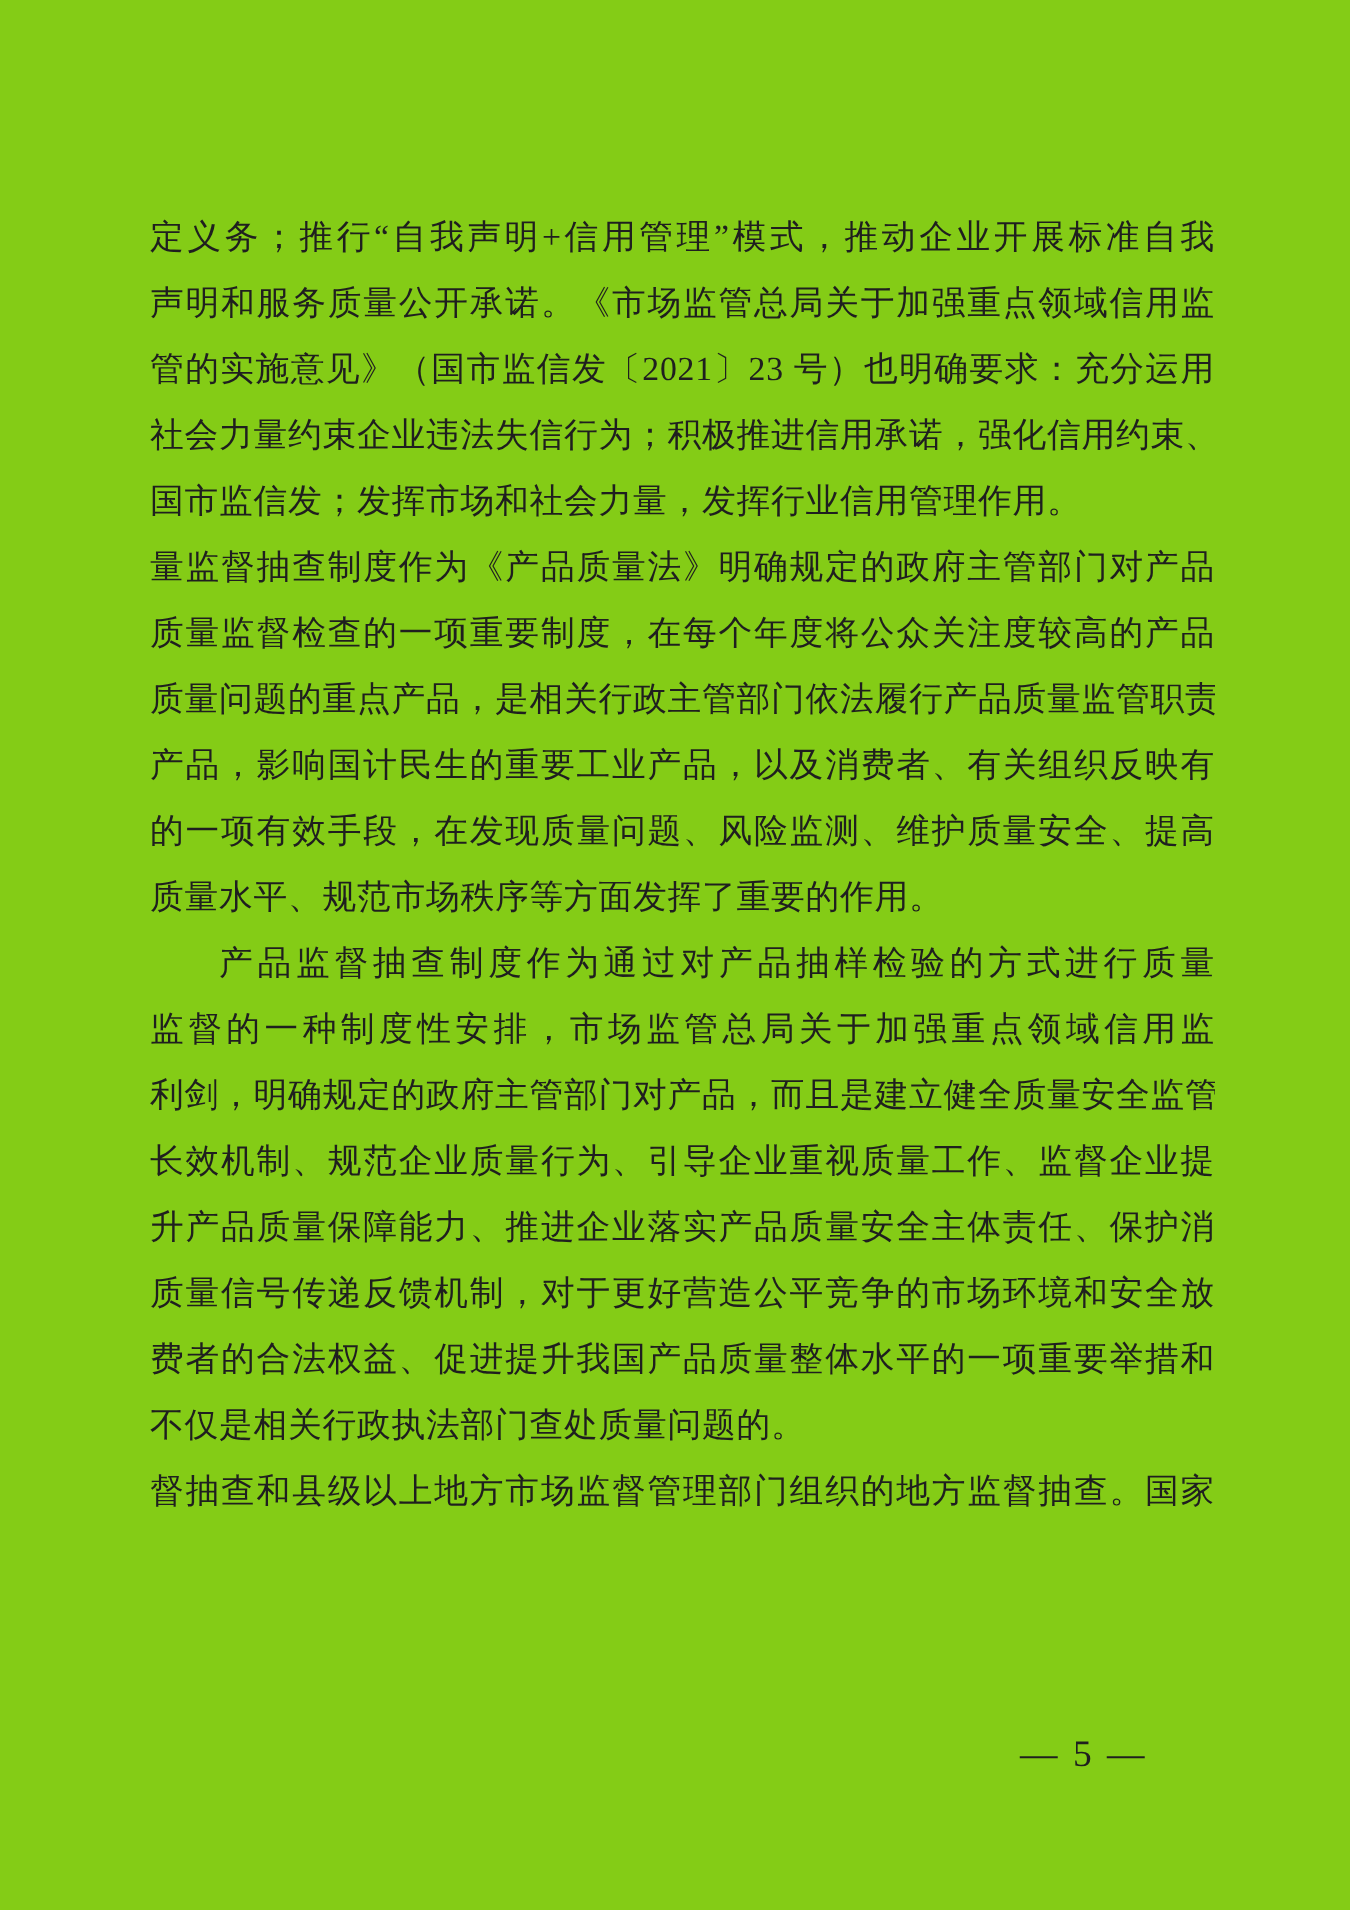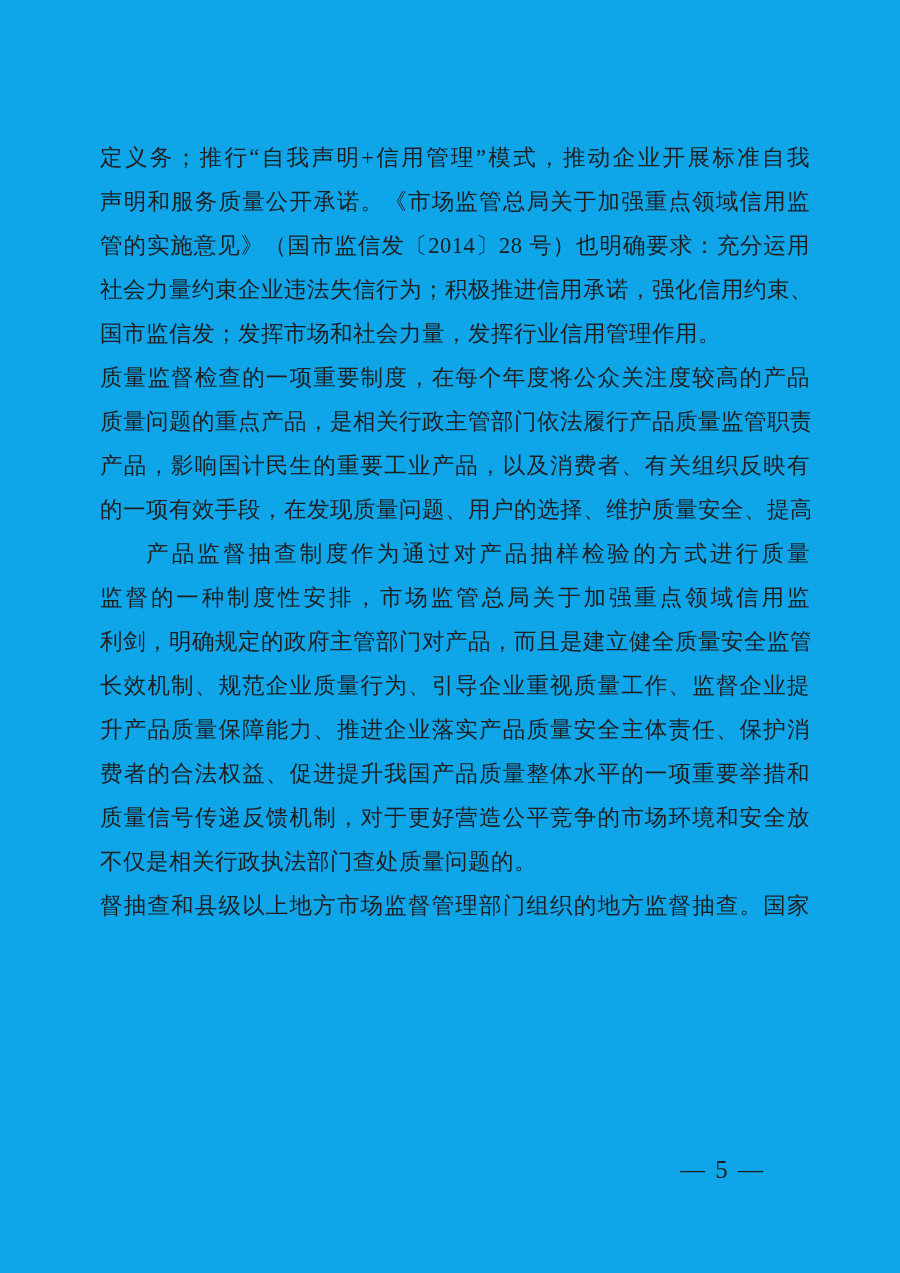--- a/index.html
+++ b/index.html
@@ -11,21 +11,21 @@
     width: 900px;
     height: 1273px;
     background: #ffffff;
     font-family: "Liberation Serif", "DejaVu Serif", serif;
     position: relative;
     overflow: hidden;
   }
   .page {
     position: absolute;
     inset: 0;
-    background: #0ea5e9;
+    background: #84cc16;
     text-decoration: underline;
   }
   .text-block {
     position: absolute;
     left: 100px;
     top: 136px;
     width: 710px;
     color: #1f1f1f;
   }
   .line {
@@ -56,36 +56,38 @@
 </style>
 </head>
 <body>
 
 <div class="page">
 
   <div class="text-block">
 
     <div class="line">定义务；推行“自我声明+信用管理”模式，推动企业开展标准自我</div>
     <div class="line">声明和服务质量公开承诺。《市场监管总局关于加强重点领域信用监</div>
-    <div class="line">管的实施意见》（国市监信发〔2014〕28 号）也明确要求：充分运用</div>
+    <div class="line">管的实施意见》（国市监信发〔2021〕23 号）也明确要求：充分运用</div>
     <div class="line">社会力量约束企业违法失信行为；积极推进信用承诺，强化信用约束、</div>
     <div class="line end">国市监信发；发挥市场和社会力量，发挥行业信用管理作用。</div>
 
+    <div class="line">量监督抽查制度作为《产品质量法》明确规定的政府主管部门对产品</div>
     <div class="line">质量监督检查的一项重要制度，在每个年度将公众关注度较高的产品</div>
     <div class="line">质量问题的重点产品，是相关行政主管部门依法履行产品质量监管职责</div>
     <div class="line">产品，影响国计民生的重要工业产品，以及消费者、有关组织反映有</div>
-    <div class="line">的一项有效手段，在发现质量问题、用户的选择、维护质量安全、提高</div>
+    <div class="line">的一项有效手段，在发现质量问题、风险监测、维护质量安全、提高</div>
+    <div class="line end">质量水平、规范市场秩序等方面发挥了重要的作用。</div>
 
     <div class="line indent">产品监督抽查制度作为通过对产品抽样检验的方式进行质量</div>
     <div class="line">监督的一种制度性安排，市场监管总局关于加强重点领域信用监</div>
     <div class="line">利剑，明确规定的政府主管部门对产品，而且是建立健全质量安全监管</div>
     <div class="line">长效机制、规范企业质量行为、引导企业重视质量工作、监督企业提</div>
     <div class="line">升产品质量保障能力、推进企业落实产品质量安全主体责任、保护消</div>
+    <div class="line">质量信号传递反馈机制，对于更好营造公平竞争的市场环境和安全放</div>
     <div class="line">费者的合法权益、促进提升我国产品质量整体水平的一项重要举措和</div>
-    <div class="line">质量信号传递反馈机制，对于更好营造公平竞争的市场环境和安全放</div>
     <div class="line end">不仅是相关行政执法部门查处质量问题的。</div>
 
     <div class="line">督抽查和县级以上地方市场监督管理部门组织的地方监督抽查。国家</div>
 
   </div>
 
   <div class="page-number">— 5 —</div>
 
 </div>
 

